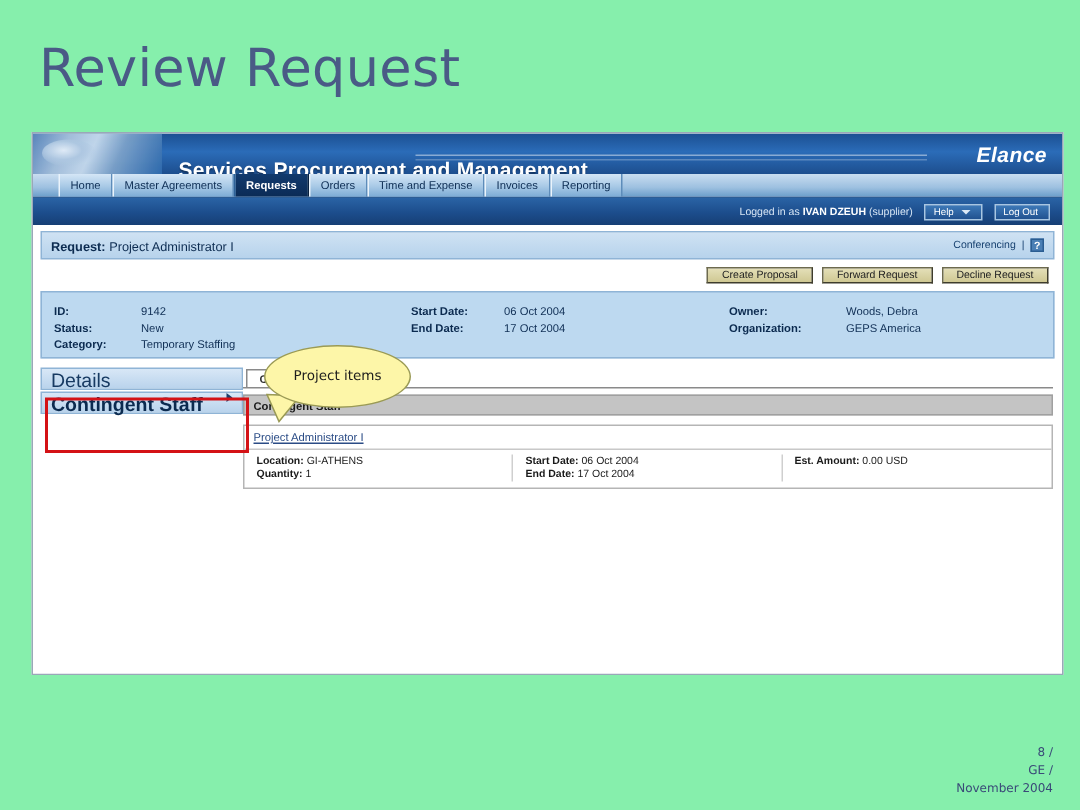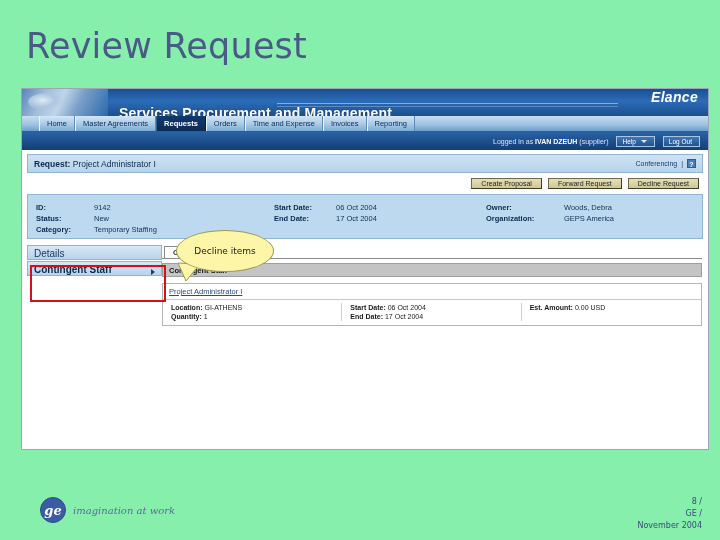--- a/index.html
+++ b/index.html
@@ -50,21 +50,21 @@
     font-size:14px; font-weight:bold; color:#ffffff;
     letter-spacing:0.2px; white-space:nowrap;
     text-shadow: 0 1px 1px rgba(0,0,0,.35);
   }
   .banner-rule{
     position:absolute; left:255px; top:14px; right:90px; height:4px;
     border-top:1px solid rgba(255,255,255,.45);
     border-bottom:1px solid rgba(255,255,255,.25);
   }
   .banner-logo{
-    position:absolute; right:10px; top:0;
+    position:absolute; right:10px; top:6px;
     font-size:14px; font-weight:bold; font-style:italic; color:#ffffff;
     letter-spacing:.3px;
   }
 
   
   .tabbar{
     position:relative; height:16px;
     background: linear-gradient(180deg,#c9ddf0 0%,#9dc0e0 60%,#6d9fcb 100%);
     border-bottom:1px solid #2c5d95;
     display:flex; align-items:stretch; padding-left:17px;
@@ -141,22 +141,22 @@
     display:grid; grid-template-columns: 58px 180px 62px 150px 78px 1fr;
     row-gap:2px; font-size:7.5px; color:#0b2a4f;
   }
   .infobox .lbl{ font-weight:bold; }
   .infobox .val{ color:#102f55; }
 
   
   .cols{ position:relative; margin-top:6px; display:flex; }
   .sidebar{ width:140px; padding-left:5px; }
   .side-item{
-    height:15px; display:flex; align-items:flex-end; justify-content:space-between;
-    padding:0 6px; font-size:10px; color:#173a62;
+    height:15px; display:flex; align-items:flex-start; justify-content:space-between;
+    padding:0 6px; font-size:13px; color:#173a62;
     background: linear-gradient(180deg,#d8e7f6 0%,#b9d3ec 100%);
     border:1px solid #8fb4d6; margin-bottom:1px;
   }
   .side-item.sel{ font-weight:bold; color:#0b2a4f; }
   .side-arrow{
     width:0;height:0;border-top:3px solid transparent;border-bottom:3px solid transparent;
     border-left:4px solid #1c3f6b;
   }
 
   .redbox{
@@ -346,26 +346,22 @@
       </div>
     </div>
   </div>
 
   <div class="redbox"></div>
 
   <svg class="callout-tail" viewBox="0 0 26 20">
     <polygon points="2,1 24,2 10,19" fill="#fdf6a8" stroke="#9a9a55" stroke-width="1"></polygon>
   </svg>
   <div class="callout">
-    <span>Decline items</span>
+    <span>Project items</span>
   </div>
 
-  <div class="ge-logo">
-    <div class="ge-mark">ge</div>
-    <div class="ge-tag">imagination at work</div>
-  </div>
   <div class="foot-right">
     <div>8 /</div>
     <div>GE /</div>
     <div>November 2004</div>
   </div>
 
 </div>
 
 </body></html>

